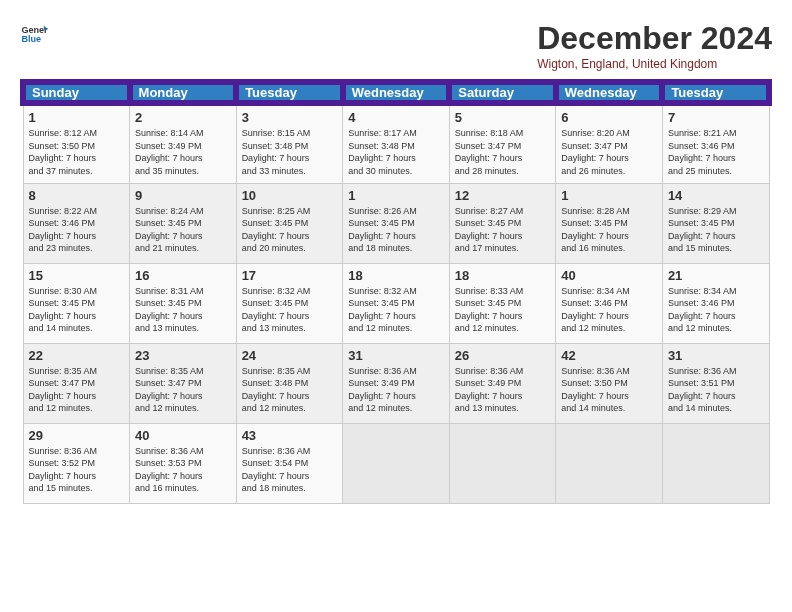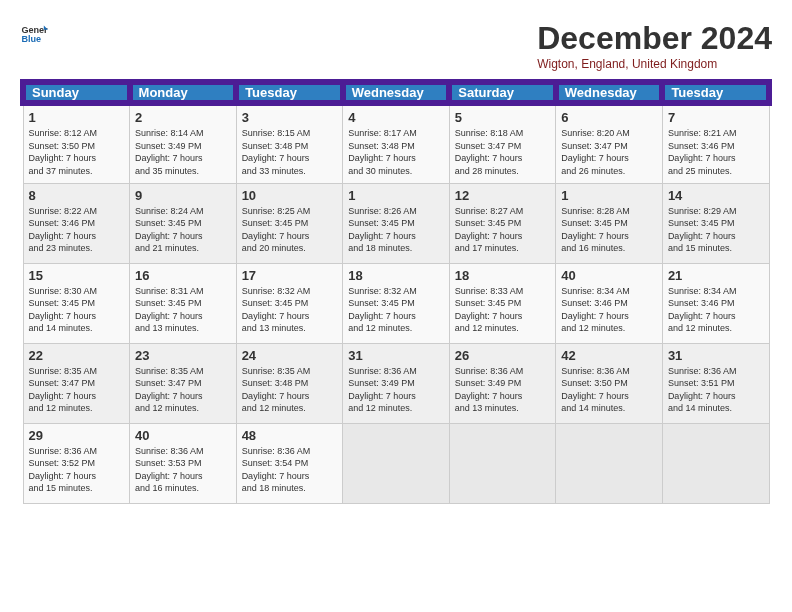--- a/index.html
+++ b/index.html
@@ -235,21 +235,21 @@
       <tr>
         <td>
           <span class="day-num">29</span>
           <div class="day-info">Sunrise: 8:36 AM<br>Sunset: 3:52 PM<br>Daylight: 7 hours<br>and 15 minutes.</div>
         </td>
         <td>
           <span class="day-num">40</span>
           <div class="day-info">Sunrise: 8:36 AM<br>Sunset: 3:53 PM<br>Daylight: 7 hours<br>and 16 minutes.</div>
         </td>
         <td>
-          <span class="day-num">48</span>
+          <span class="day-num">43</span>
           <div class="day-info">Sunrise: 8:36 AM<br>Sunset: 3:54 PM<br>Daylight: 7 hours<br>and 18 minutes.</div>
         </td>
         <td class="empty"></td>
         <td class="empty"></td>
         <td class="empty"></td>
         <td class="empty"></td>
       </tr>
     </tbody>
 </table>
 

